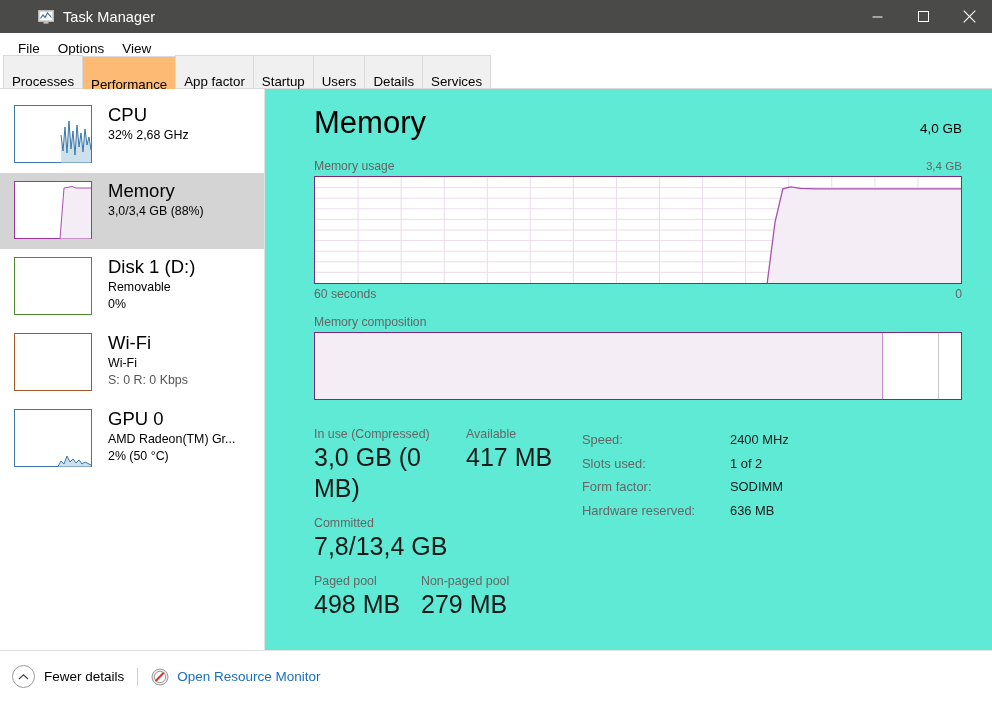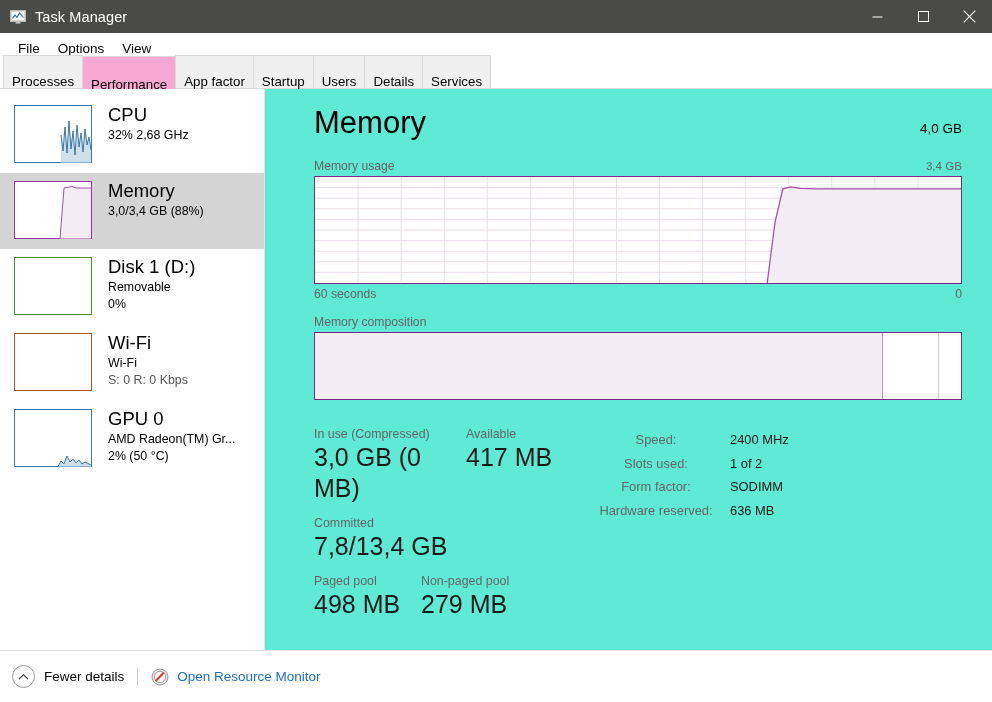--- a/index.html
+++ b/index.html
@@ -8,20 +8,21 @@
     font-family: "Liberation Sans", sans-serif;
     background: #ffffff;
     overflow: hidden;
   }
   .window { width: 992px; height: 702px; display: flex; flex-direction: column; background:#fff; }
 
   
   .titlebar {
     height: 33px; background: #4a4a48; display: flex; align-items: center;
     flex: 0 0 33px;
+    padding-left: 28px;
   }
   .tb-icon { width: 16px; height: 16px; margin-left: 10px; margin-right: 9px; position: relative; flex:0 0 16px; }
   .tb-icon svg { display:block; }
   .tb-title { color: #ffffff; font-size: 14.5px; letter-spacing: .1px; flex: 1 1 auto; }
   .tb-buttons { display: flex; height: 33px; }
   .tb-btn { width: 46px; height: 33px; display: flex; align-items: center; justify-content: center; }
   .tb-btn svg { display: block; }
 
   
   .menubar {
@@ -36,21 +37,21 @@
     display: flex; align-items: flex-end; padding-left: 3px;
     border-bottom: 1px solid #d9d9d9; background: #fff;
   }
   .tab {
     font-size: 13.3px; color: #000; background: #f0f0f0;
     border: 1px solid #d9d9d9; border-bottom: none;
     height: 22px; line-height: 20px; padding: 16px 8px;
     margin-right: -1px; position: relative; z-index: 1;
   }
   .tab.active {
-    background: #f9a8d4; height: 26px; line-height: 24px; z-index: 3;
+    background: #fdba74; height: 26px; line-height: 24px; z-index: 3;
     border-color: #d9d9d9; margin-bottom: -1px; text-align: right;
   }
 
   
   .body { flex: 1 1 auto; display: flex; min-height: 0; background:#5eead4;gap:17px; }
 
   
   .sidebar {
     width: 265px; flex: 0 0 265px; border-right: 1px solid #e2e2e2;
     background: #ffffff; padding-top: 8px; overflow: hidden;
@@ -94,21 +95,21 @@
   .comp-seg { height: 100%; }
 
   
   .stats { display: flex; margin-top: 26px; }
   .stats-left { width: 268px; flex: 0 0 268px; }
   .stat-row { display: flex; margin-bottom: 11px; }
   .stat-col { }
   .stat-label { font-size: 12.4px; color: #666; line-height: 16px; }
   .stat-value { font-size: 25px; color: #1a1a1a; line-height: 31px; font-weight: 400; }
 
-  .stats-right { padding-left: 0px; padding-top: 2px; text-align: center; }
+  .stats-right { padding-left: 0px; padding-top: 2px; }
   .spec-row { display: flex; line-height: 23.5px; }
   .spec-label { width: 148px; flex: 0 0 148px; font-size: 12.9px; color: #666; }
   .spec-value { font-size: 12.9px; color: #1a1a1a; }
 
   
   .footer {
     flex: 0 0 52px; height: 52px; display: flex; align-items: center;
     padding-left: 12px; border-top: 1px solid #e2e2e2; background:#fff;
   }
   .fewer { display: flex; align-items: center; }

